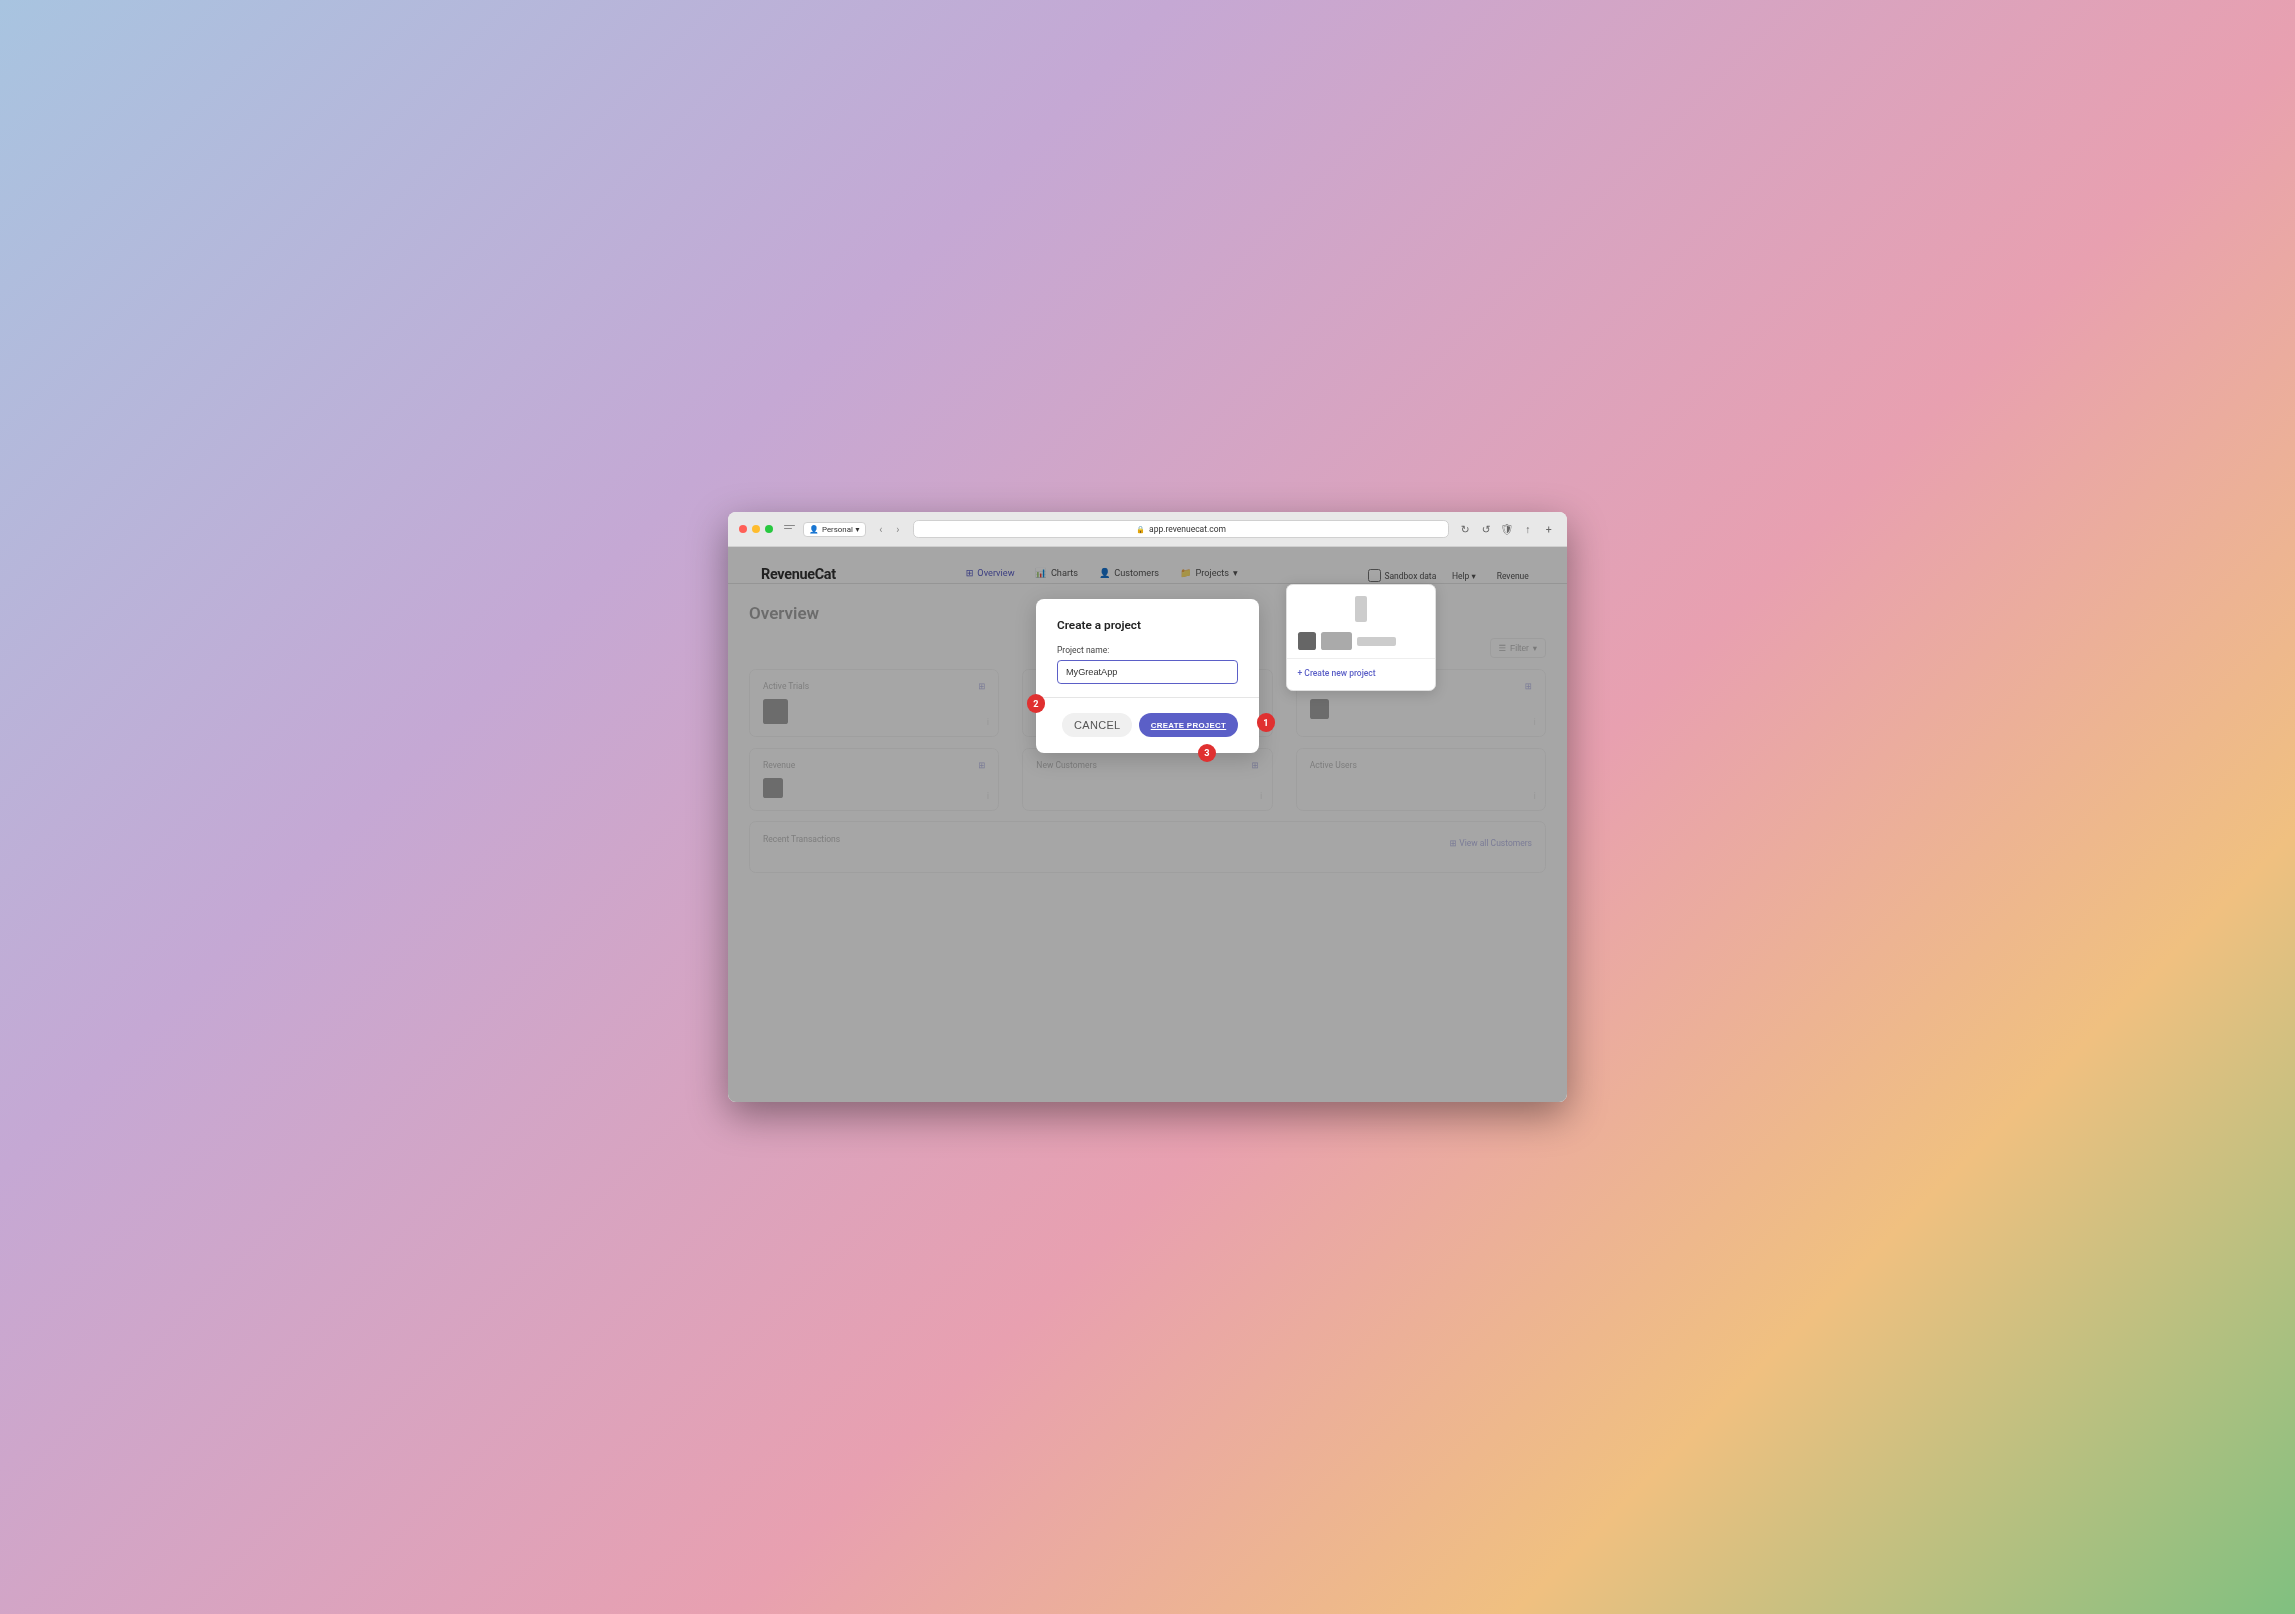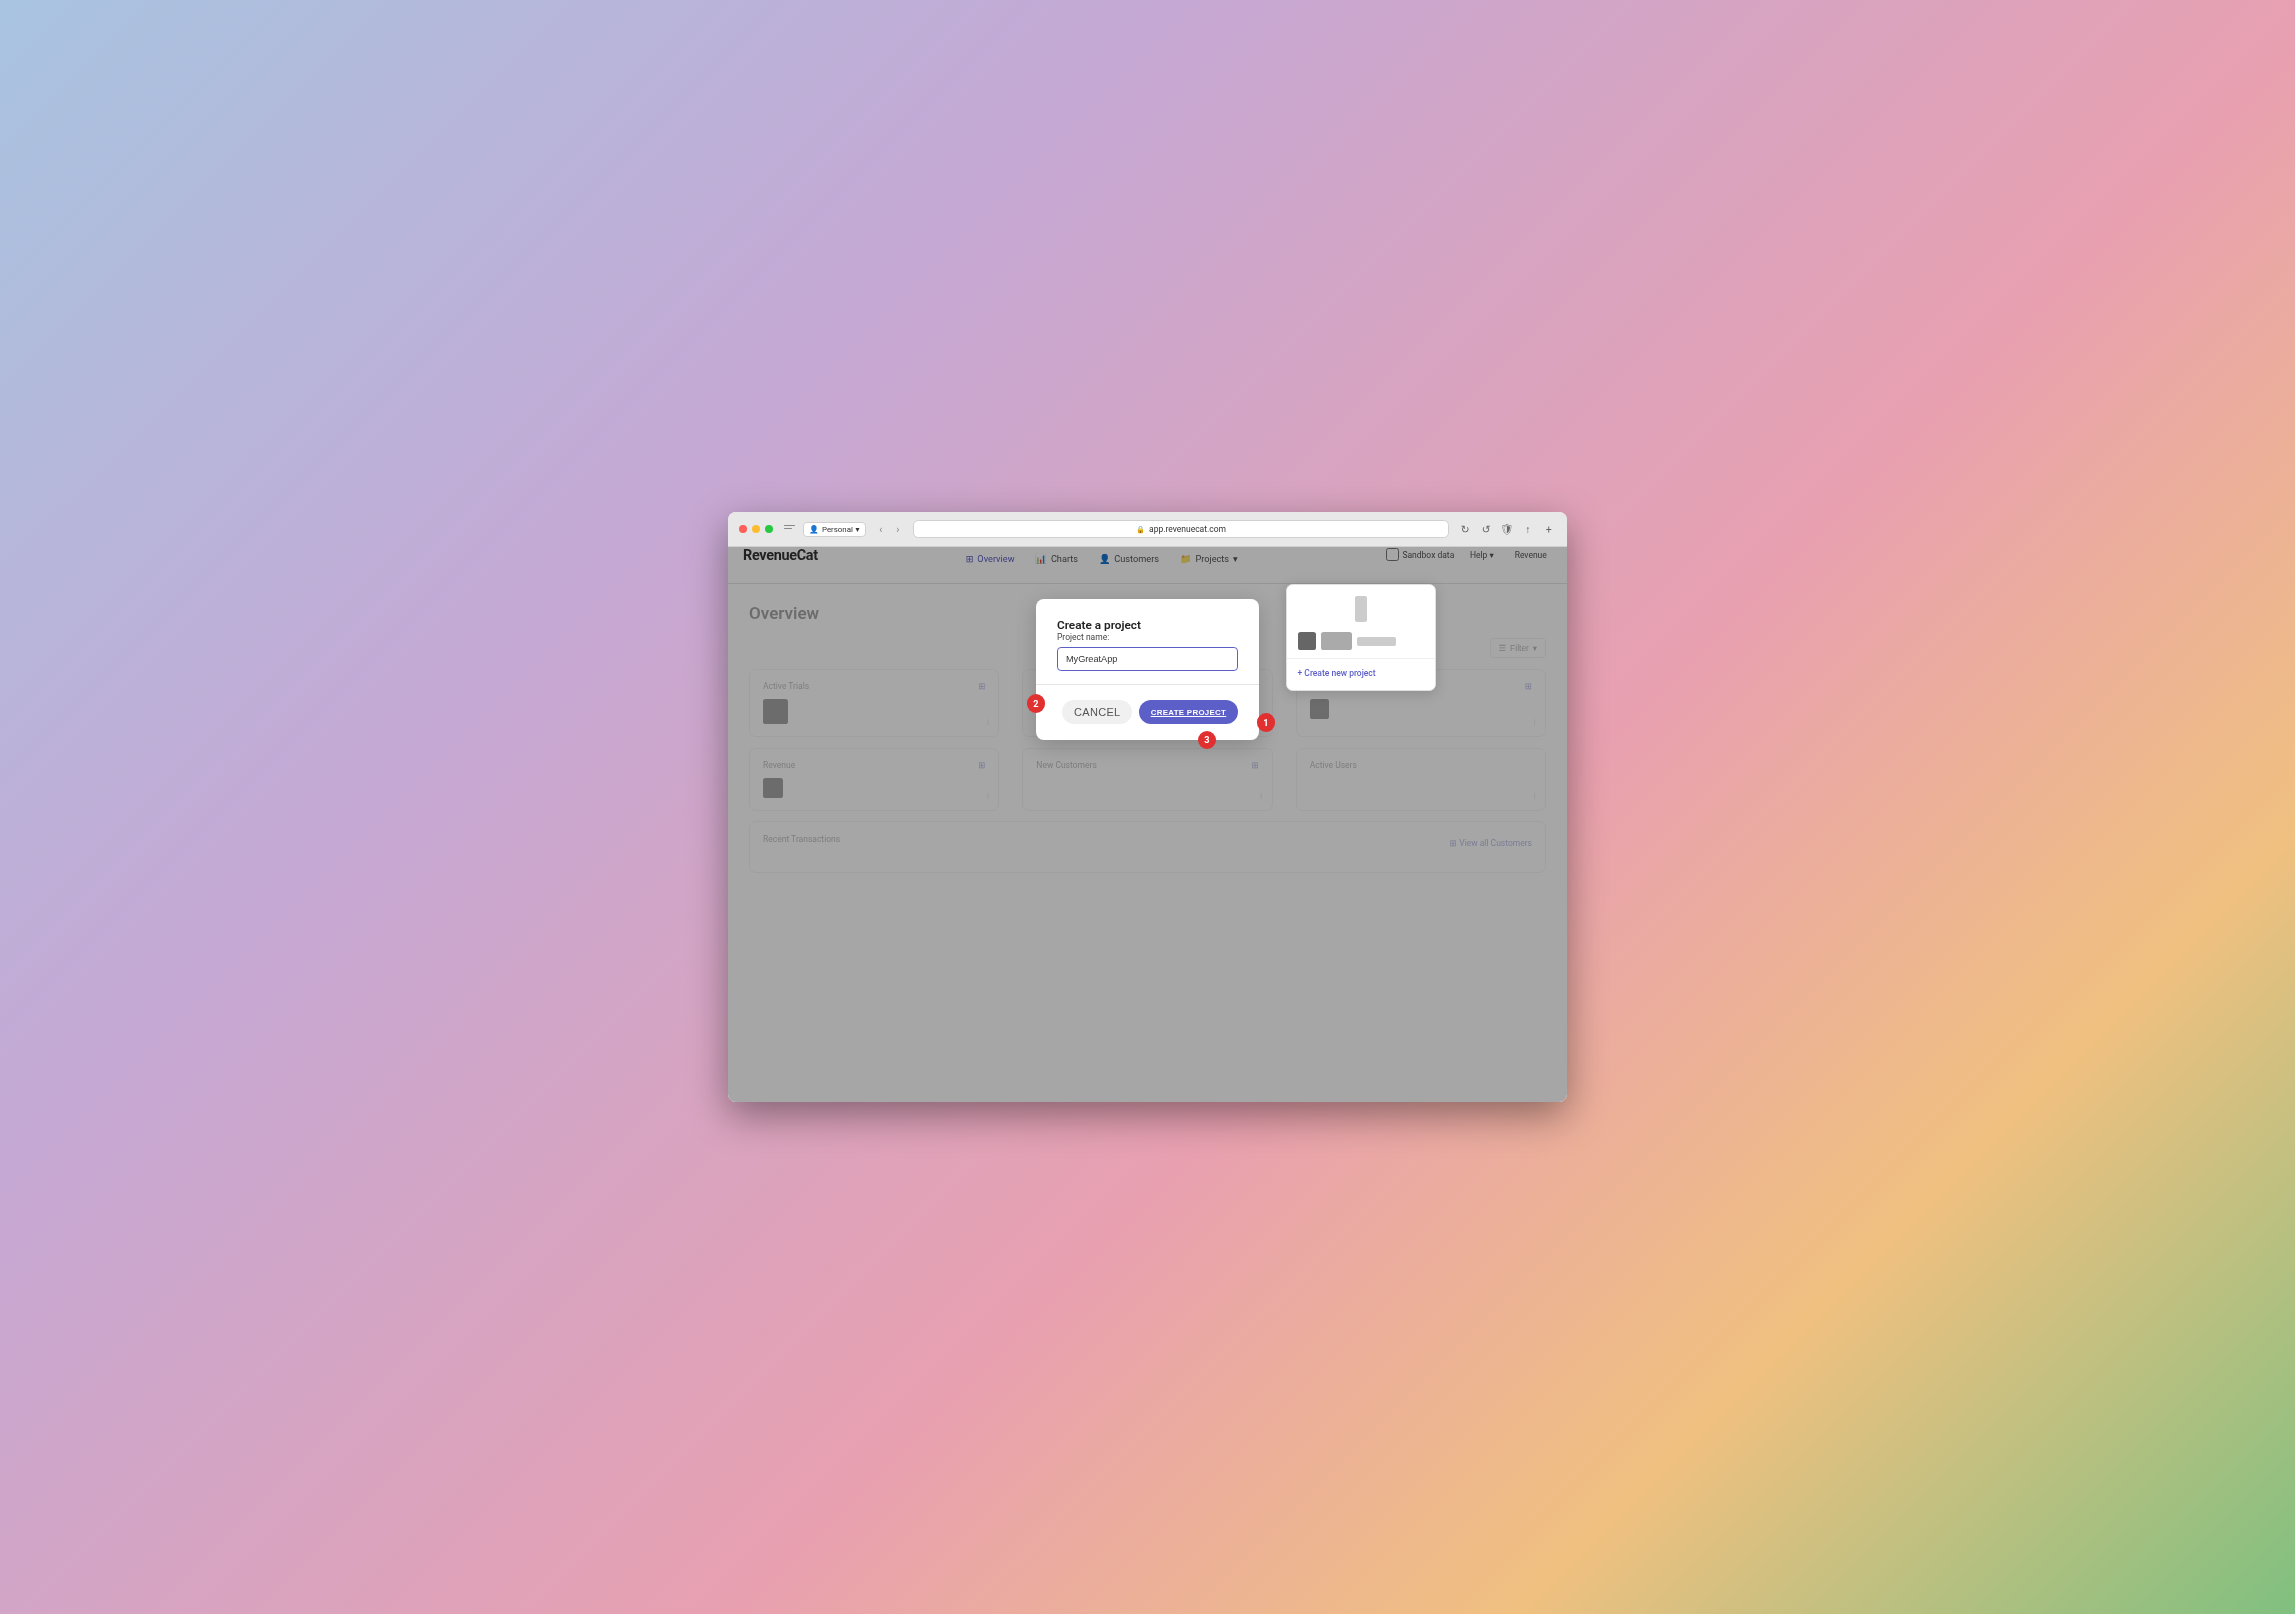--- a/index.html
+++ b/index.html
@@ -133,23 +133,23 @@
       background: #fff;
       flex: 1;
       display: flex;
       flex-direction: column;
       position: relative;
     }
 
     .app-header {
       background: #fff;
       border-bottom: 0.7px solid #e5e5e5;
-      padding: 0 15px;
-      display: flex;
-      align-items: flex-start;
+      padding: 0 33px;
+      display: flex;
+      align-items: flex-end;
       height: 37px;
       gap: 17px;
     }
 
     .logo {
       font-size: 14.4px;
       font-weight: 700;
       color: #e8431c;
       margin-right: auto;
       letter-spacing: -0.3px;
@@ -326,20 +326,21 @@
       padding: 18.3px 21px 15.7px;
       width: 223px;
       box-shadow: 0 5.2px 21px rgba(0,0,0,0.18);
       position: relative;
     }
 
     .modal-title {
       font-size: 11.8px;
       font-weight: 600;
       color: #222;
+      margin-bottom: 13px;
     }
 
     .form-label {
       font-size: 8.5px;
       color: #444;
       margin-bottom: 5.2px;
       display: block;
     }
 
     .form-input {

